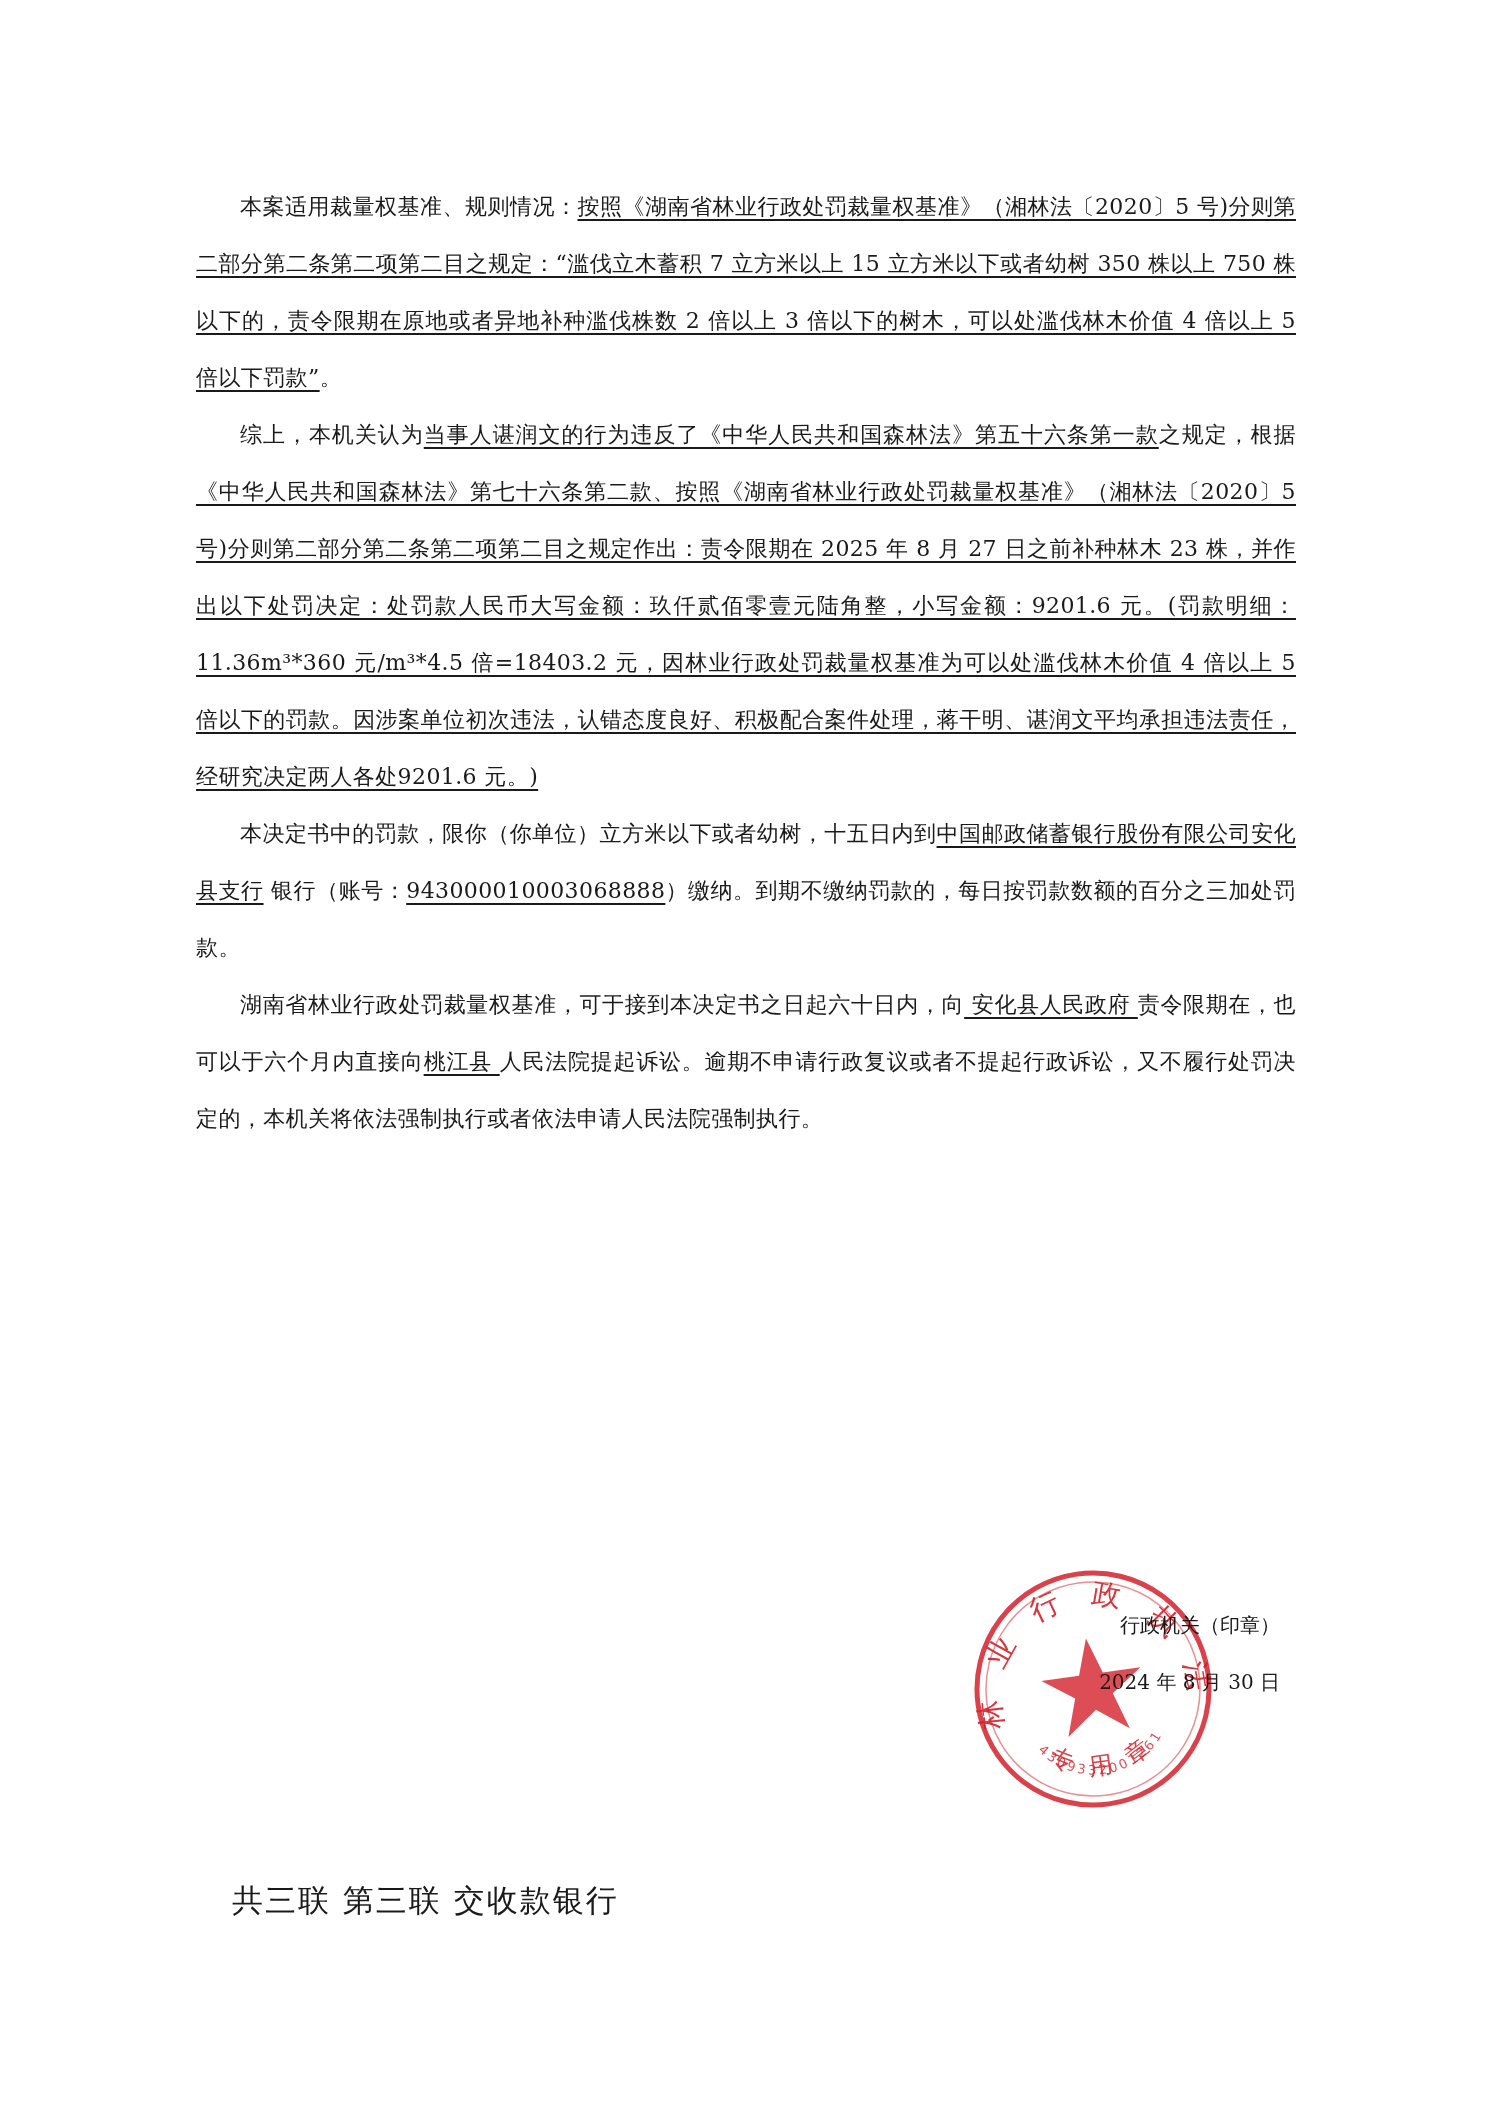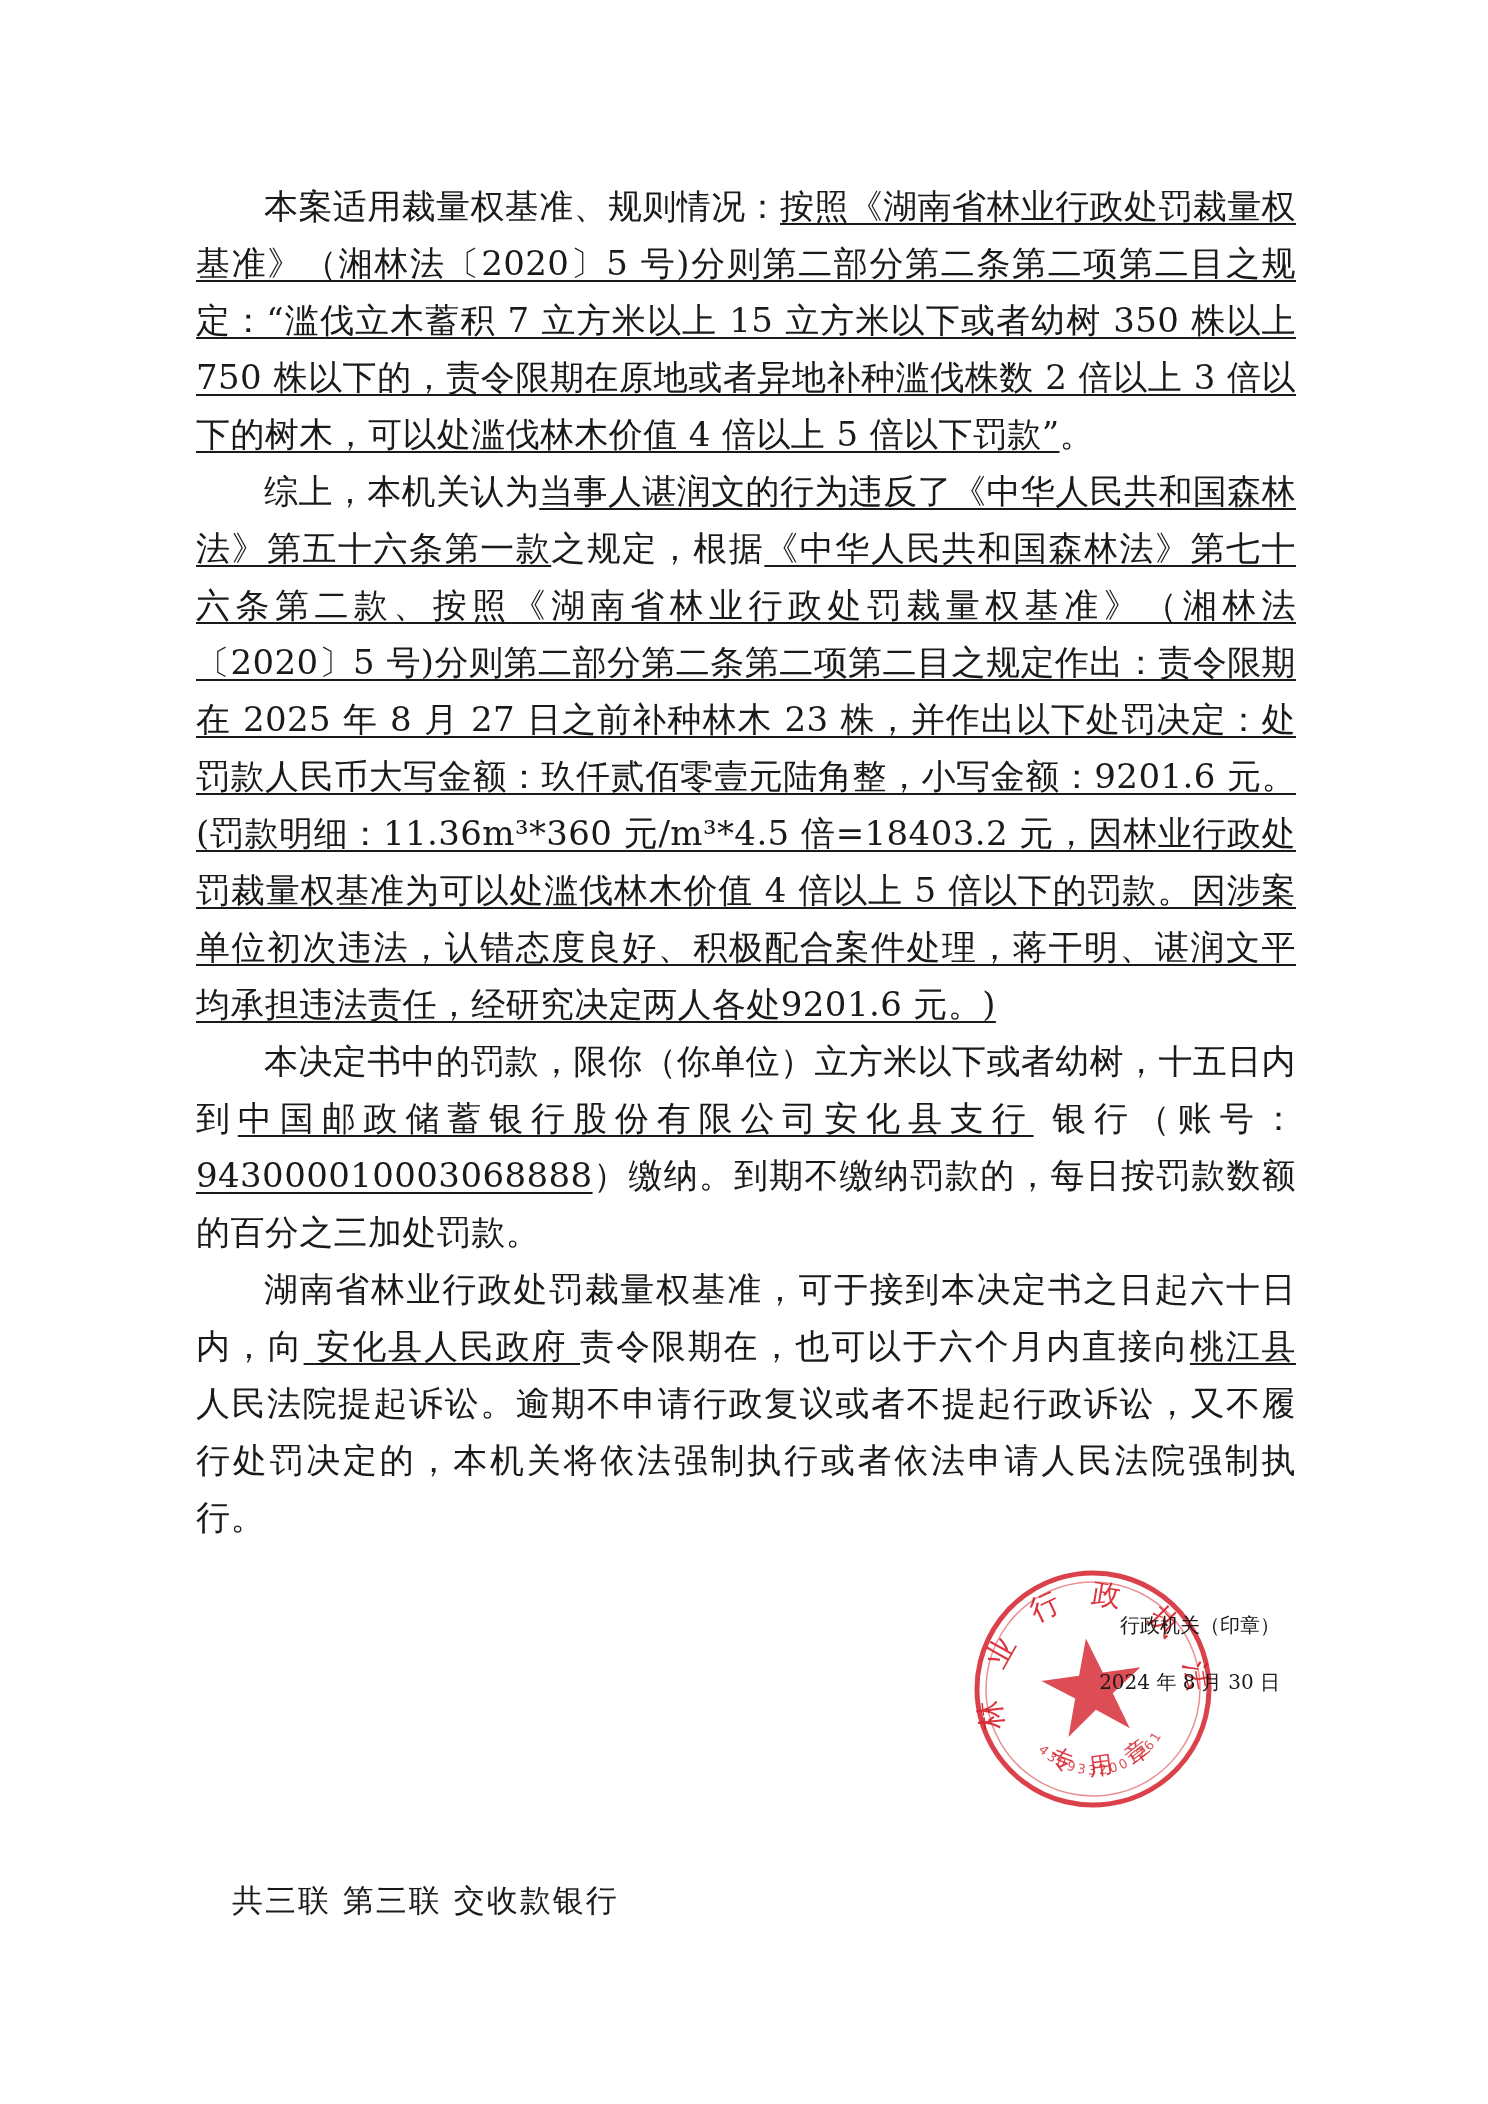--- a/index.html
+++ b/index.html
@@ -19,21 +19,21 @@
     position: absolute;
     left: 0; top: 0;
     width: 1488px;
     height: 2104px;
   }
   .body-text {
     position: absolute;
     left: 196px;
     top: 178px;
     width: 1100px;
-    font-size: 34px;
+    font-size: 22px;
     line-height: 57px;
     text-align: justify;
     text-justify: inter-ideograph;
     letter-spacing: 0.4px;
   }
   p {
     margin: 0 0 0 0;
     text-indent: 2em;
   }
   .u {

